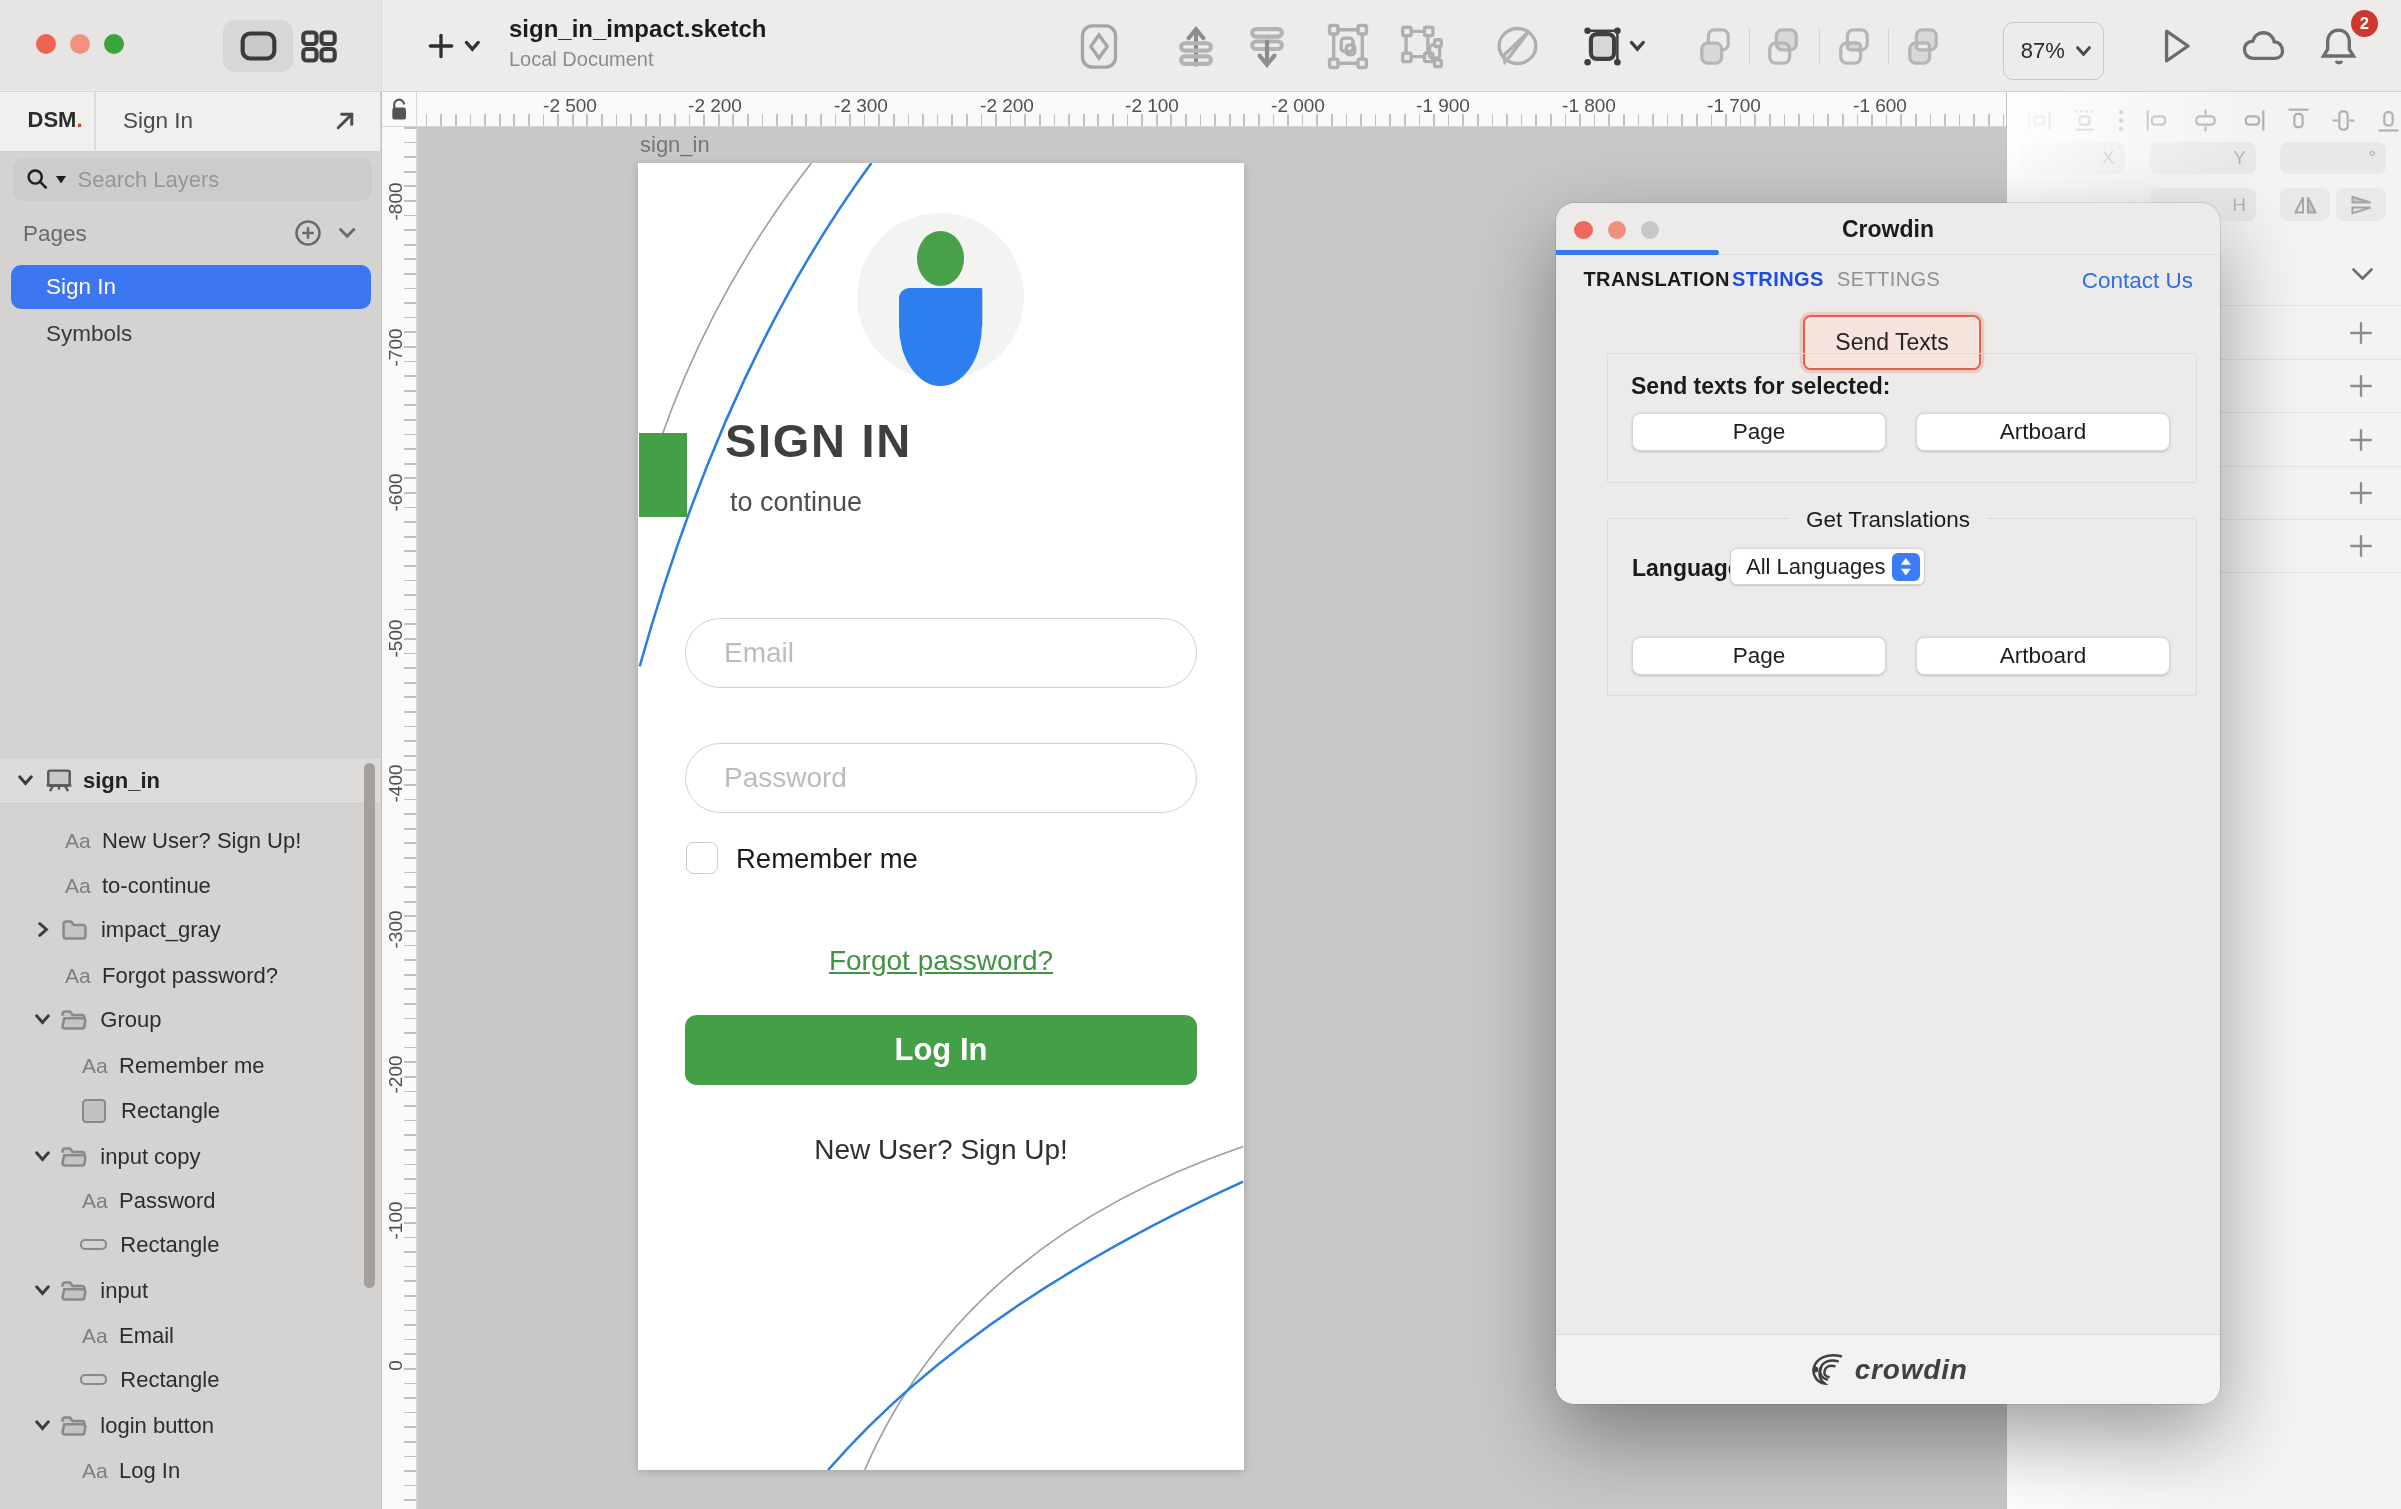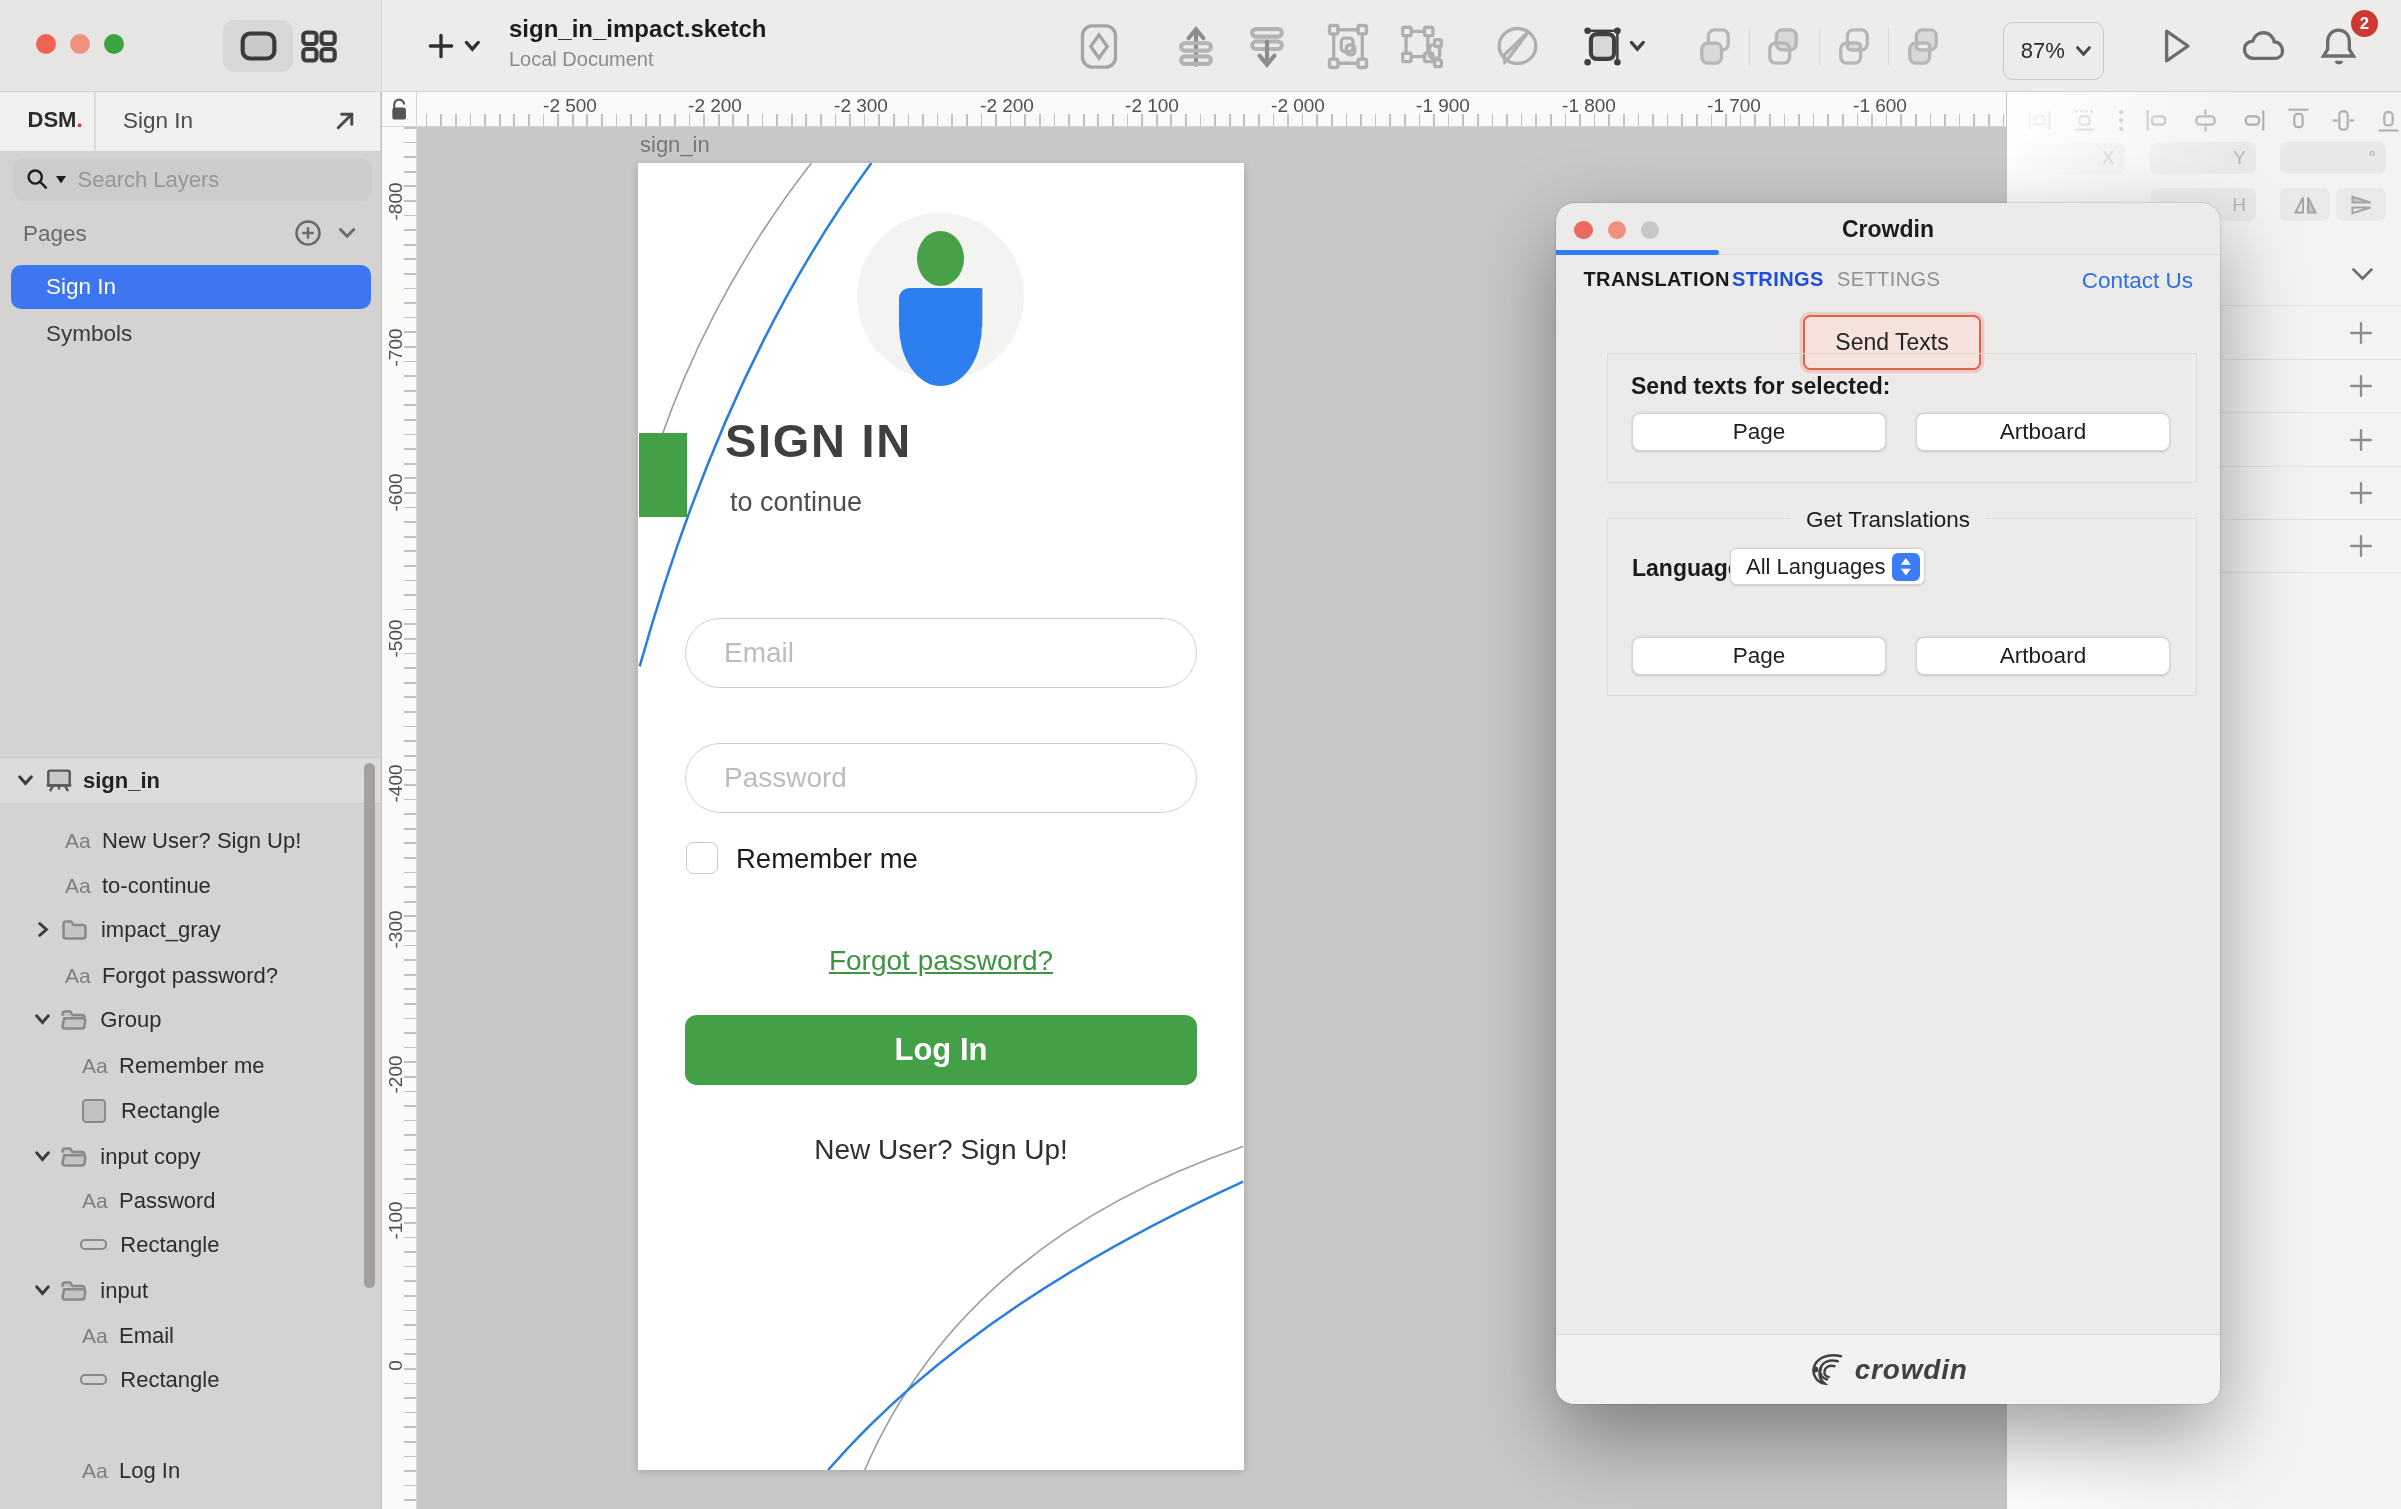--- a/index.html
+++ b/index.html
@@ -425,20 +425,34 @@
     <span>input</span>
   </div>
   <div class="lr" style="top:1313px;">
       <span class="aa" style="margin-left:82px;">Aa</span>
       <span>Email</span>
     </div>
   <div class="lr" style="top:1357px;">
       <span class="ln-icon" style="margin-left:80px;"></span>
       <span>Rectangle</span>
     </div>
+  <div class="lr" style="top:1403px;">
+    <span style="margin-left:35px;">
+        <svg width="15" height="11" viewBox="0 0 18 13" fill="none" stroke="#3c3c3c" stroke-width="3.5" stroke-linecap="round">
+          <polyline points="2,2 9,10 16,2"></polyline>
+        </svg>
+      </span>
+    <span style="margin-left:10px;margin-right:13.3px;">
+        <svg width="27" height="22" viewBox="0 0 32 26" fill="none" stroke="#8a8988" stroke-width="3">
+          <path d="M3 8 L3 6 a3 3 0 0 1 3-3 L12 3 L15 7 L26 7 a3 3 0 0 1 3 3 L29 11" fill="#c5c4c3"></path>
+          <path d="M5 11 L27 11 a3 3 0 0 1 3 3 L29 20 a3 3 0 0 1-3 3 L6 23 a3 3 0 0 1-3-3 Z" fill="#c5c4c3"></path>
+        </svg>
+      </span>
+    <span>login button</span>
+  </div>
   <div class="lr" style="top:1448px;">
       <span class="aa" style="margin-left:82px;">Aa</span>
       <span>Log In</span>
     </div>
 
   <div class="scroll-thumb"></div>
 
   <div class="canvas-bg"></div>
 
   <div class="artboard-label">sign_in</div>

